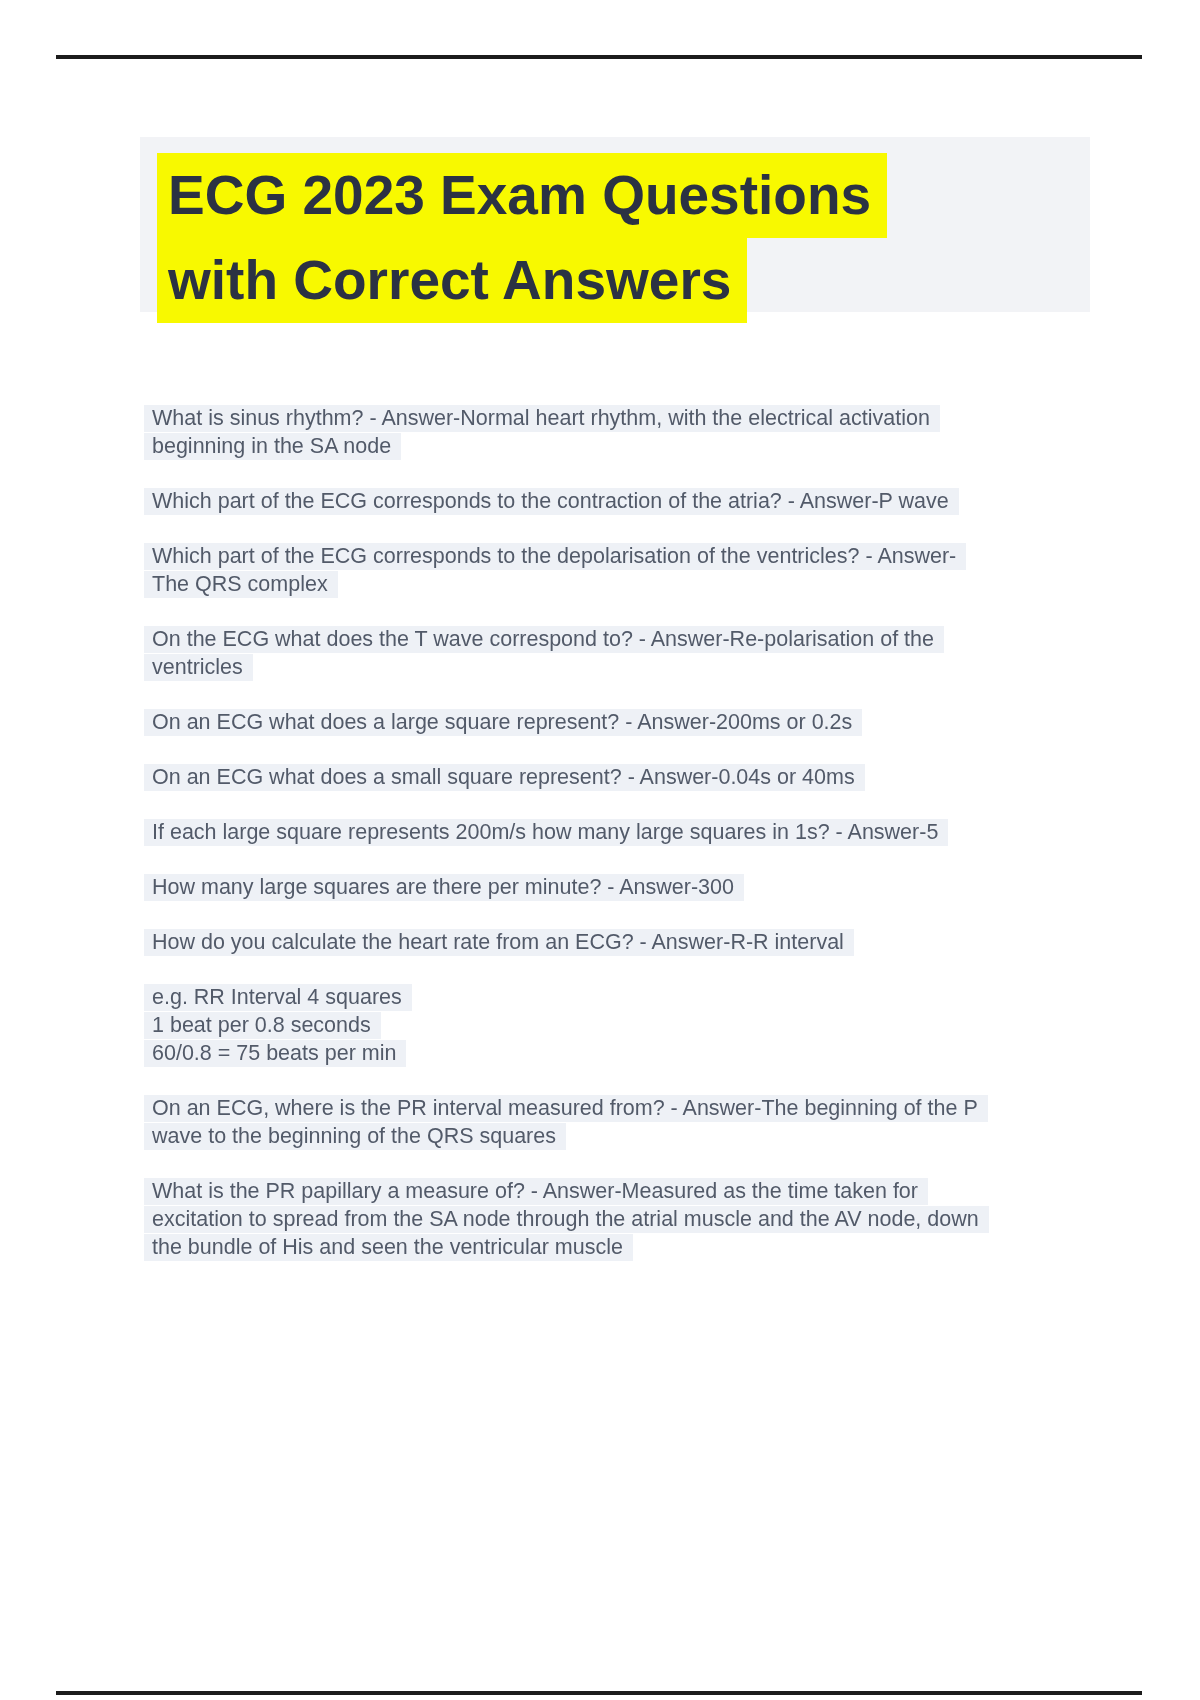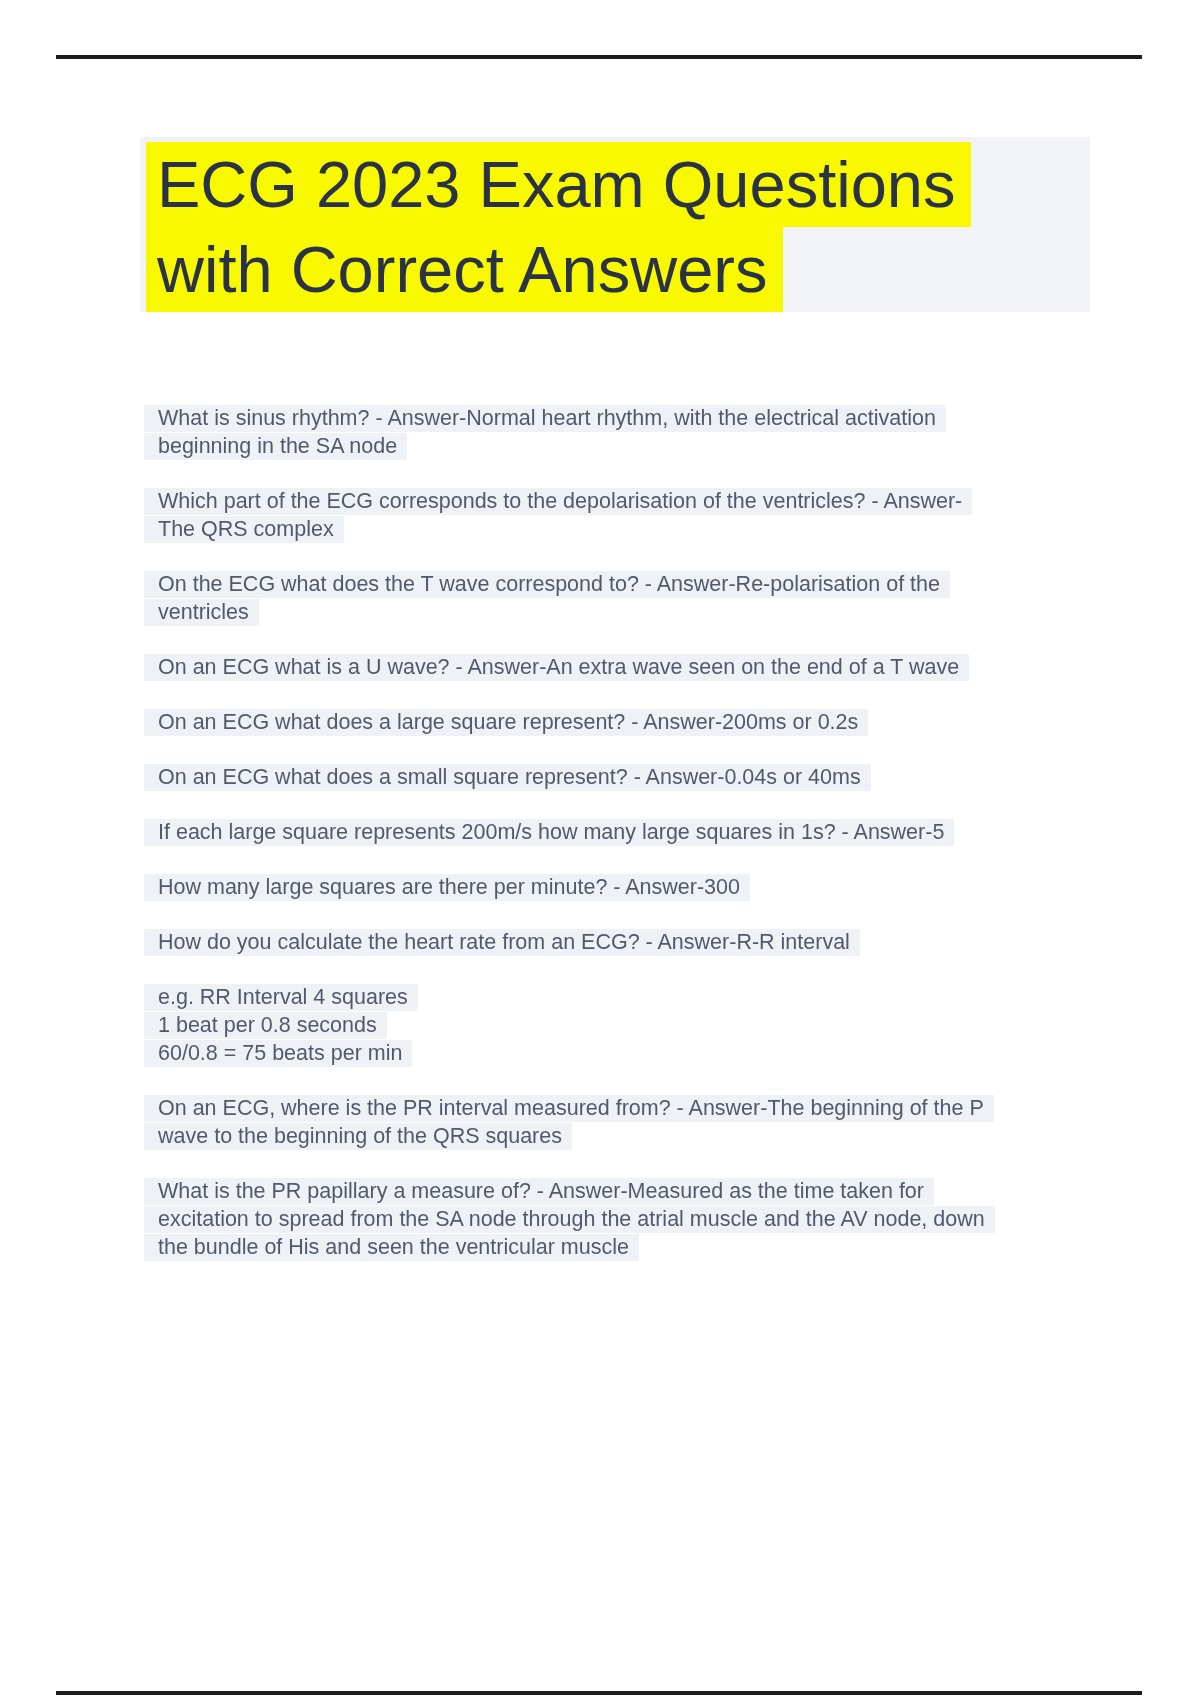--- a/index.html
+++ b/index.html
@@ -20,24 +20,24 @@
 
   .title-gray {
     position:absolute;
     left:140px; top:137px;
     width:950px; height:175px;
     background:#f2f3f6;
   }
   .title {
     position:absolute;
     left:146px; top:142px;
-    margin:0;
-    font-size:65px;
+    margin:11px;
+    font-size:55px;
     line-height:85px;
-    font-weight:normal;
+    font-weight:bold;
     letter-spacing:0px;
     color:#2b3243;
   }
   .tline {
     display:table;
     white-space:nowrap;
     background:#f8f900;
     padding:0 16px 0 11px;
   }
 
@@ -46,21 +46,21 @@
     left:146px; top:404px;
     width:1000px;
     font-size:21.5px;
     line-height:28px;
     color:#525a69;
   }
   .para { margin:0 0 27px 0; }
   .qline { display:block; height:28px; white-space:nowrap; }
   .hl {
     background:#eef1f6;
-    padding:1px 10px 2px 14px;
+    padding:1px 10px 2px 8px;
     margin-left:-2px;
   }
 </style>
 </head>
 <body>
 
 <div class="page">
 
   <div class="rule rule-top"></div>
 
@@ -71,29 +71,29 @@
       <span class="tline">with Correct Answers</span>
     </h1>
   </header>
 
   <main class="body" id="qa-body">
       <p class="para">
         <span class="qline"><span class="hl">What is sinus rhythm? - Answer-Normal heart rhythm, with the electrical activation</span></span>
         <span class="qline"><span class="hl">beginning in the SA node</span></span>
       </p>
       <p class="para">
+        <span class="qline"><span class="hl">Which part of the ECG corresponds to the contraction of the atria? - Answer-P wave</span></span>
+      </p>
+      <p class="para">
         <span class="qline"><span class="hl">Which part of the ECG corresponds to the depolarisation of the ventricles? - Answer-</span></span>
         <span class="qline"><span class="hl">The QRS complex</span></span>
       </p>
       <p class="para">
         <span class="qline"><span class="hl">On the ECG what does the T wave correspond to? - Answer-Re-polarisation of the</span></span>
         <span class="qline"><span class="hl">ventricles</span></span>
-      </p>
-      <p class="para">
-        <span class="qline"><span class="hl">On an ECG what is a U wave? - Answer-An extra wave seen on the end of a T wave</span></span>
       </p>
       <p class="para">
         <span class="qline"><span class="hl">On an ECG what does a large square represent? - Answer-200ms or 0.2s</span></span>
       </p>
       <p class="para">
         <span class="qline"><span class="hl">On an ECG what does a small square represent? - Answer-0.04s or 40ms</span></span>
       </p>
       <p class="para">
         <span class="qline"><span class="hl">If each large square represents 200m/s how many large squares in 1s? - Answer-5</span></span>
       </p>

